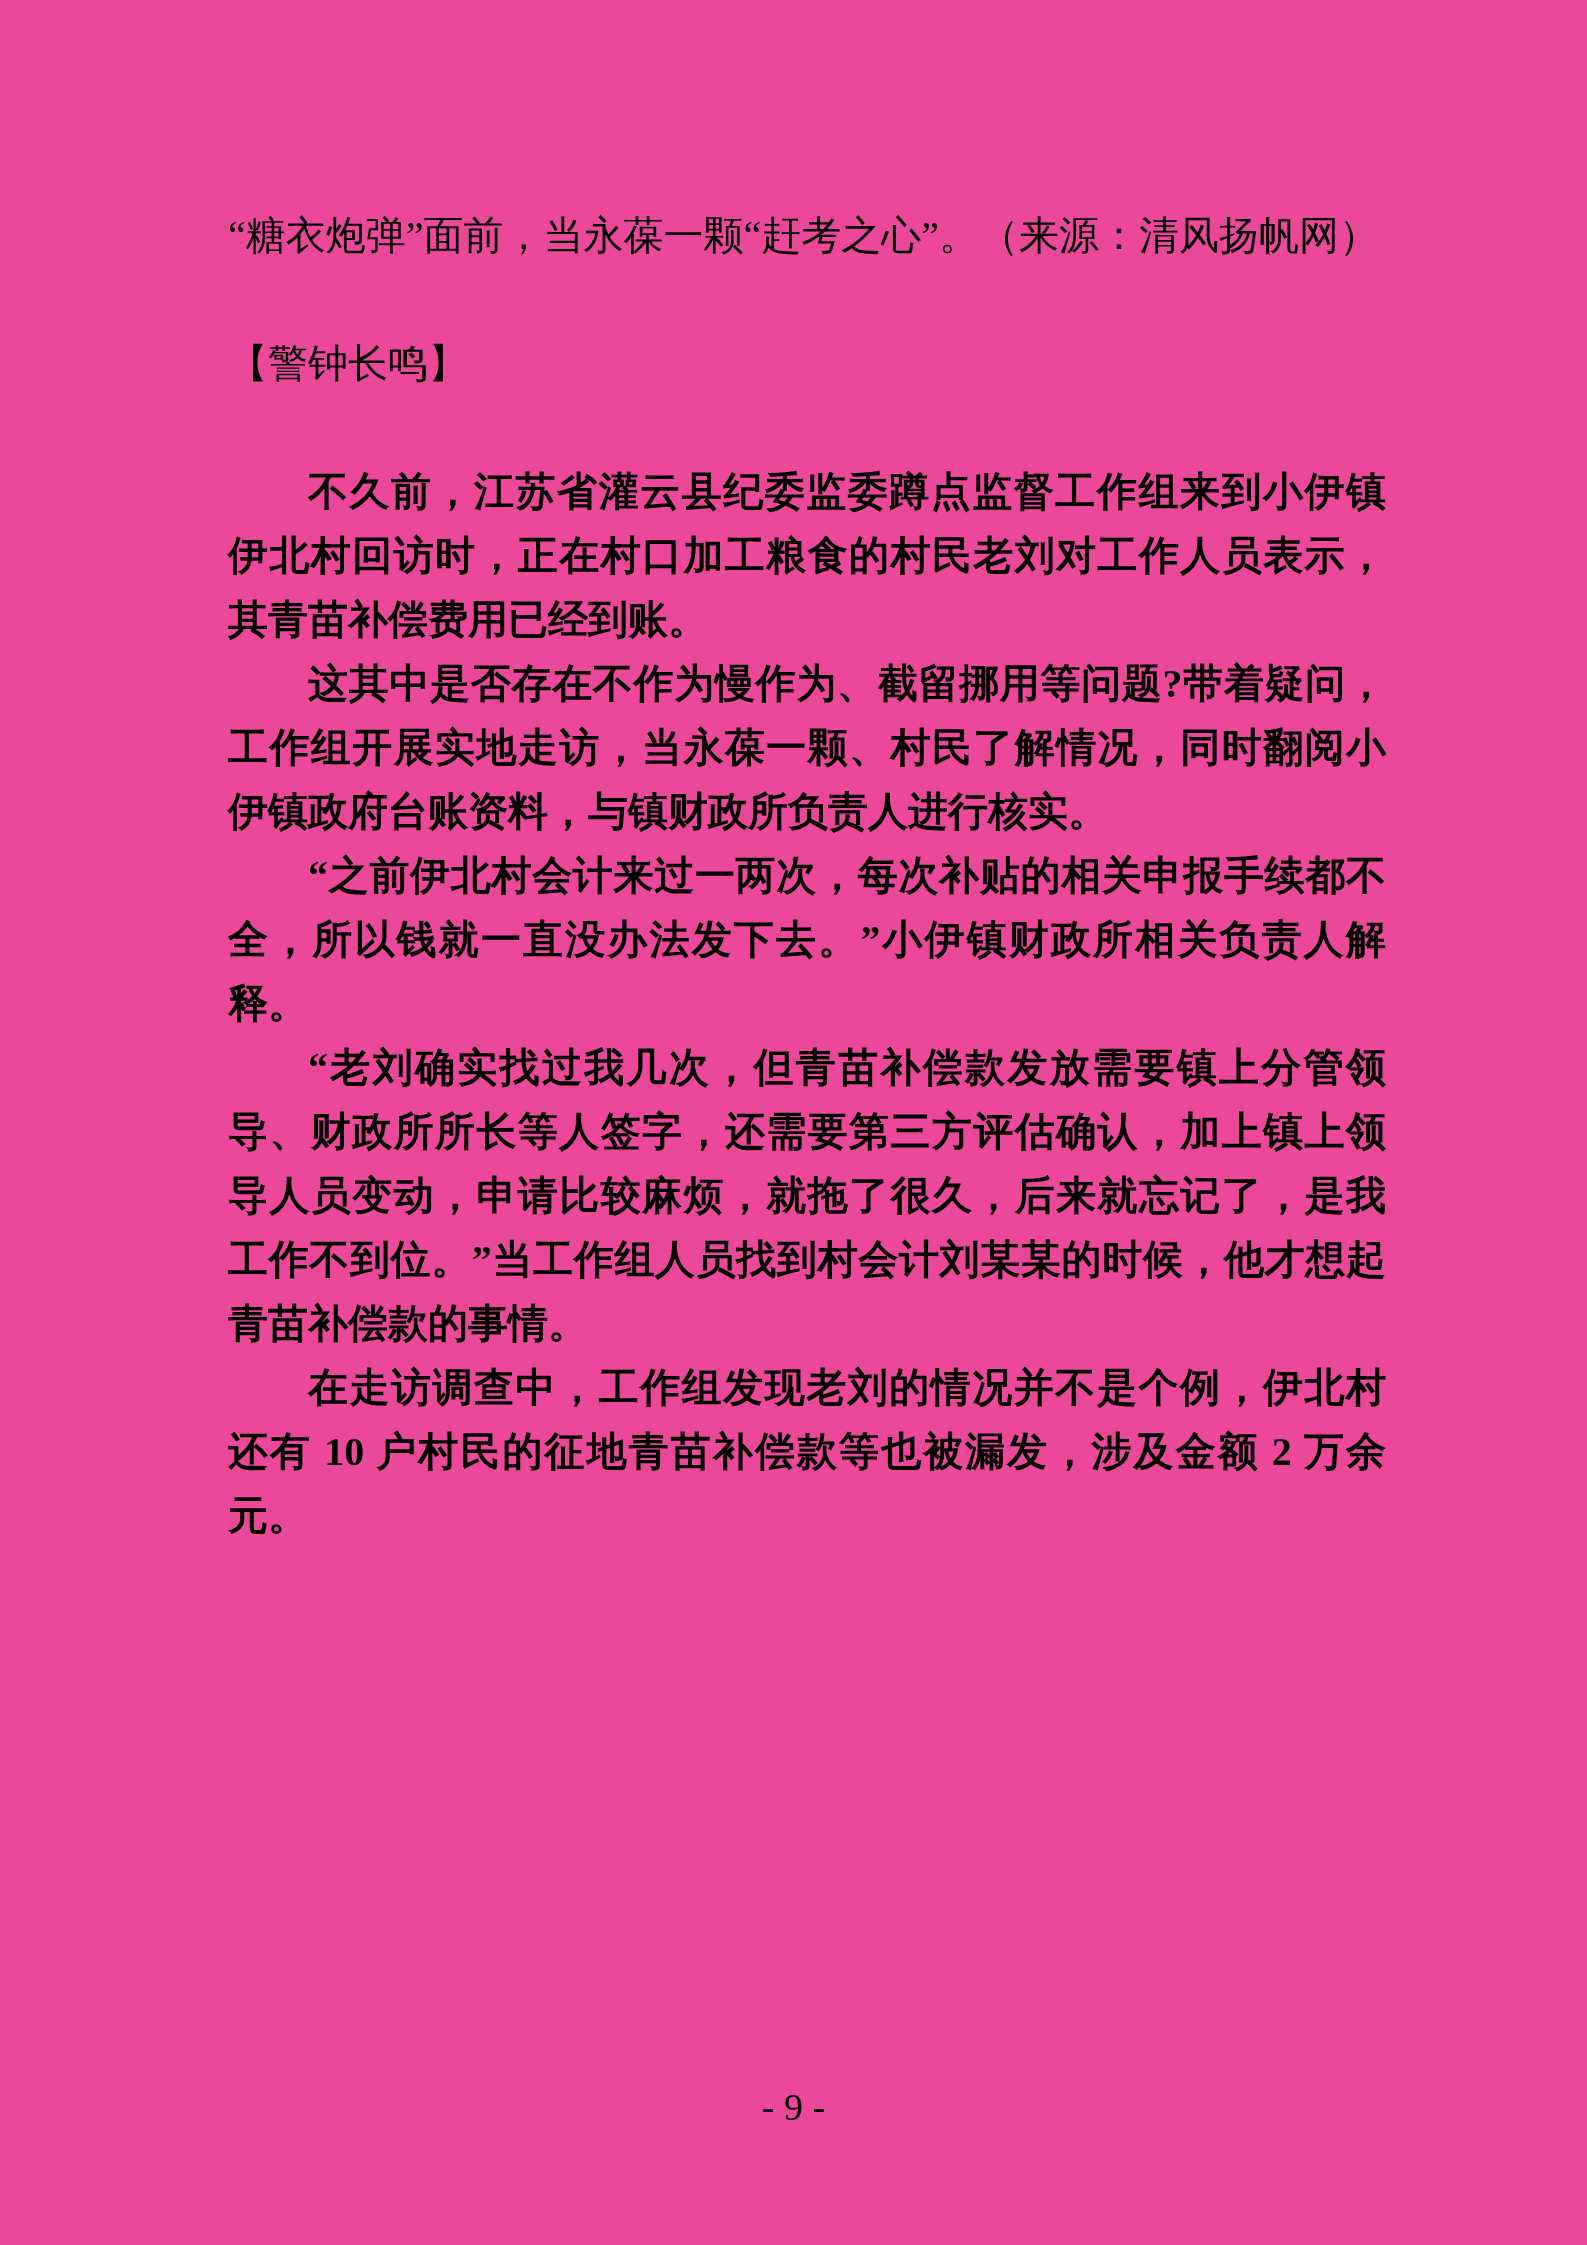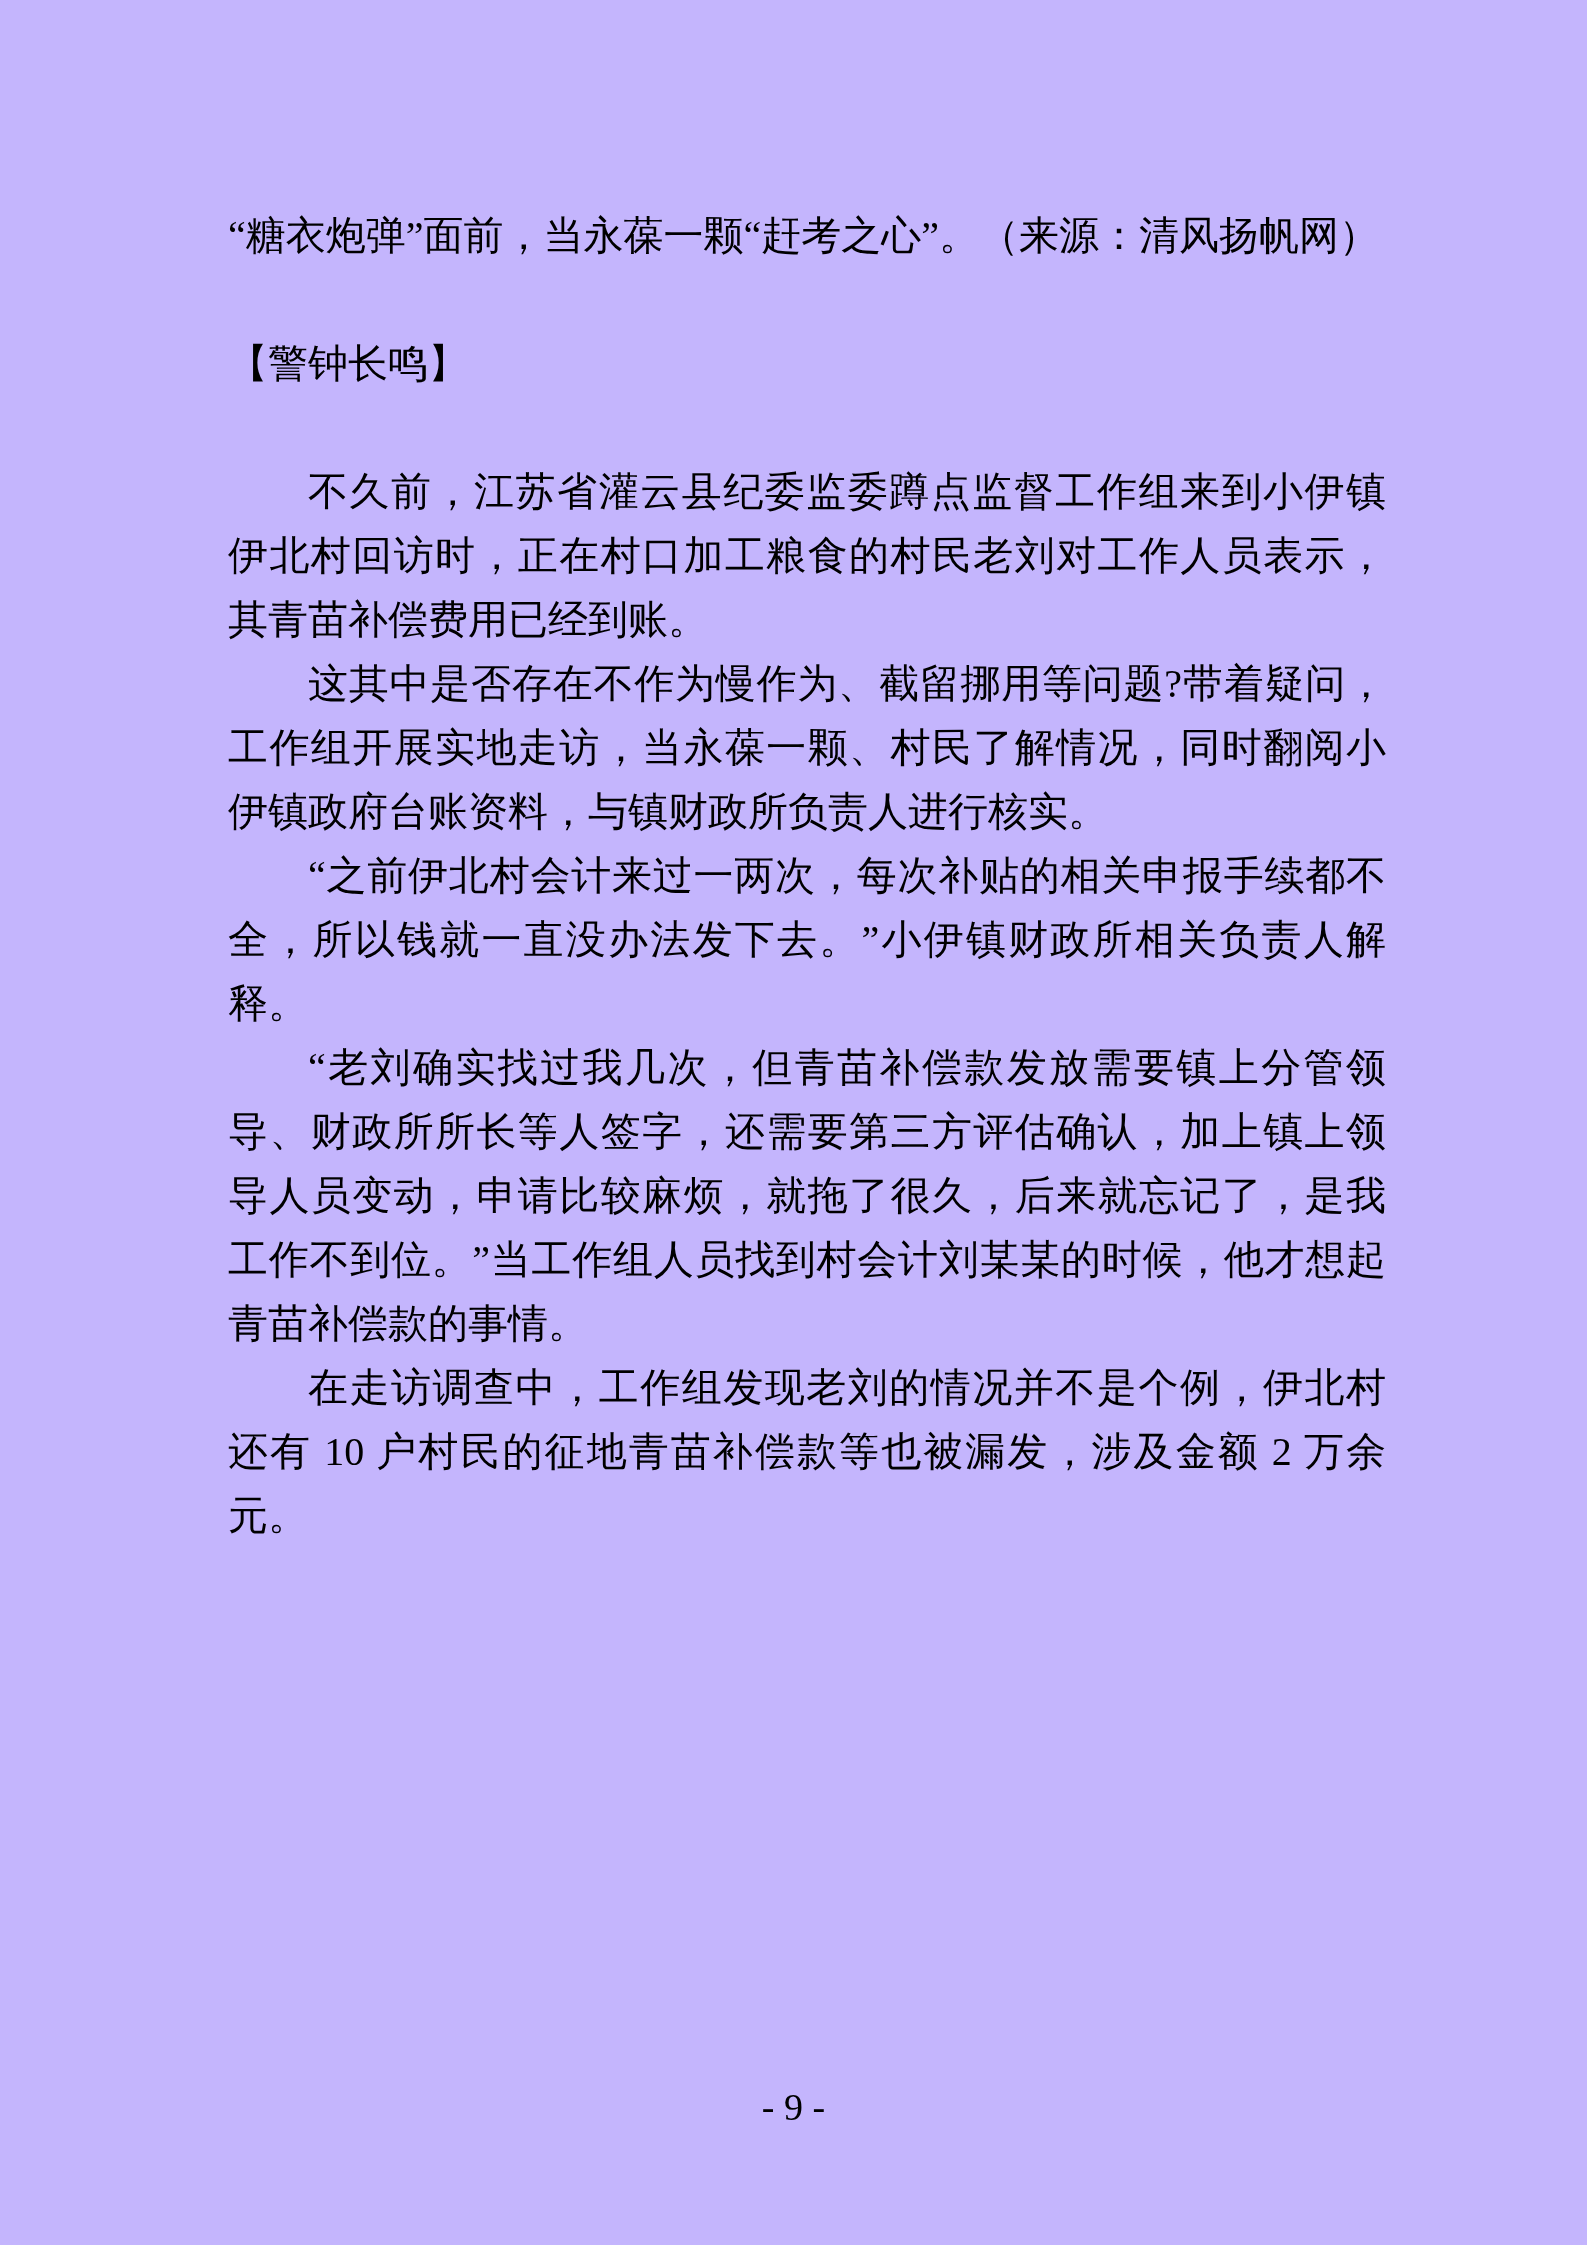--- a/index.html
+++ b/index.html
@@ -4,21 +4,21 @@
 <style>
   html, body {
     margin: 0;
     padding: 0;
     background: #ffffff;
   }
   .page {
     position: relative;
     width: 1587px;
     height: 2245px;
-    background: #c4b5fd;
+    background: #ec4899;
     color: #000000;
     font-family: "Liberation Serif", "DejaVu Serif", serif;
     overflow: hidden;
   }
   .textblock {
     position: absolute;
     left: 228px;
     top: 204px;
     width: 1158px;
   }
@@ -41,20 +41,21 @@
   .article-title {
     margin: 64px 0 0 0;
     font-size: 48px;
     line-height: 64px;
     font-weight: bold;
     text-align: center;
     letter-spacing: 1px;
   }
   .body-paragraphs {
     margin-top: 64px;
+    font-weight: bold;
   }
   .body-paragraphs p {
     margin: 0;
     font-size: 40px;
     line-height: 64px;
     text-align: justify;
     text-justify: inter-character;
     text-indent: 80px;
   }
   .page-number {

